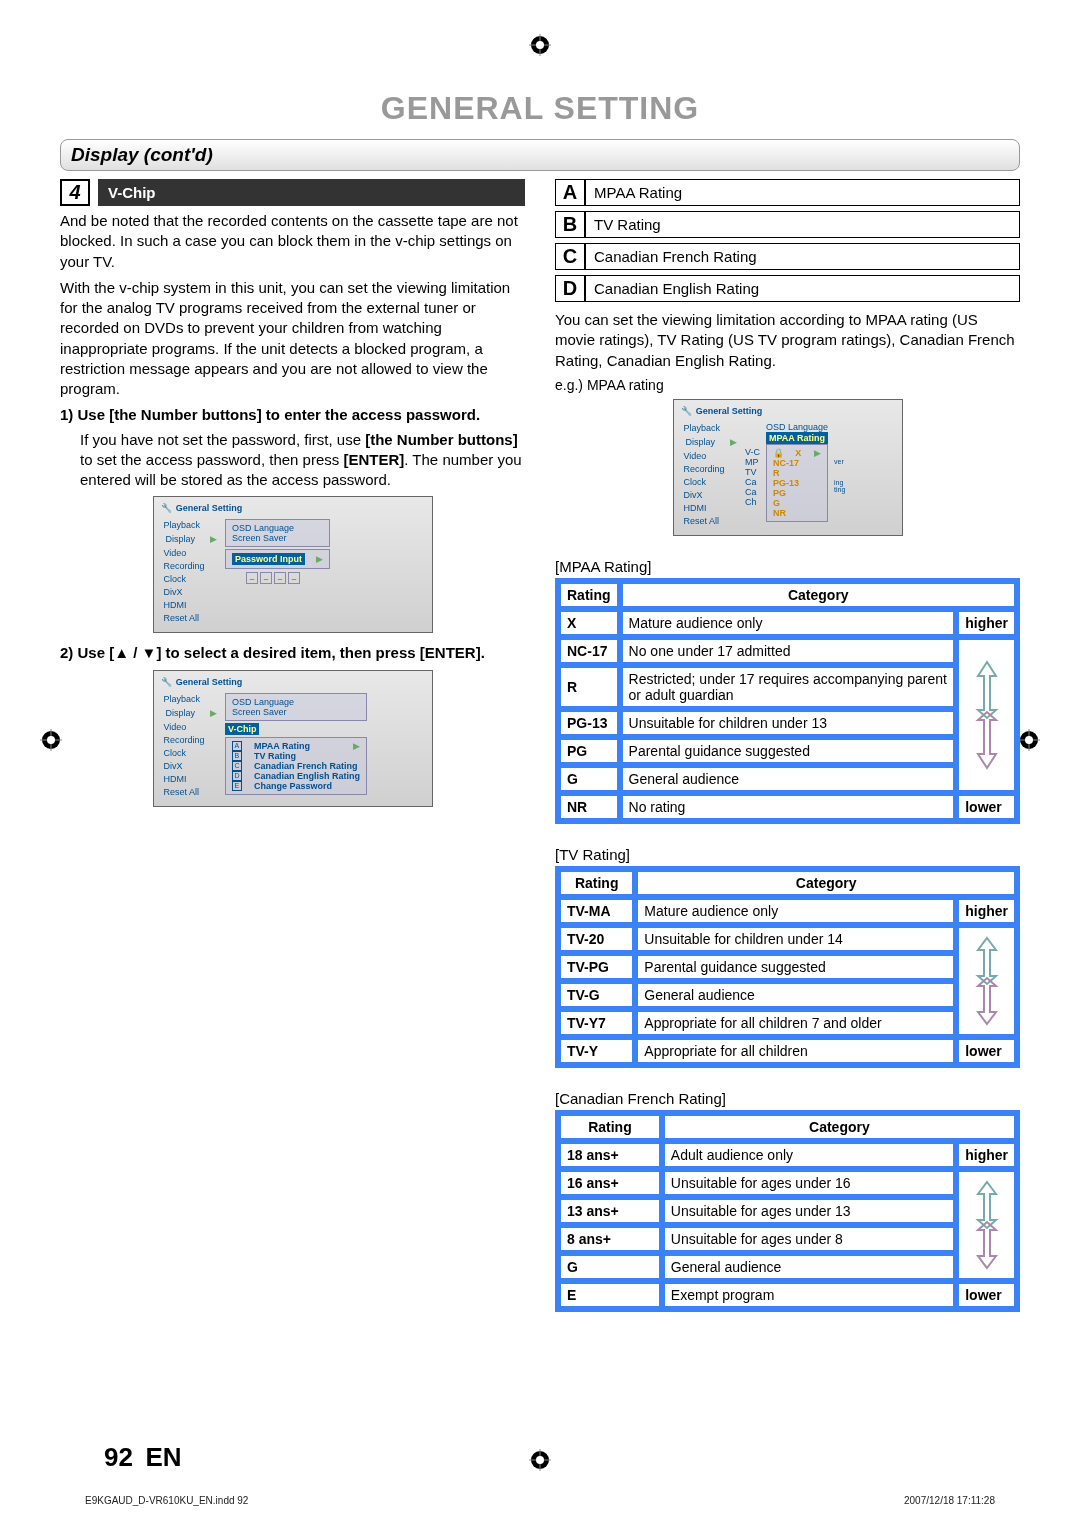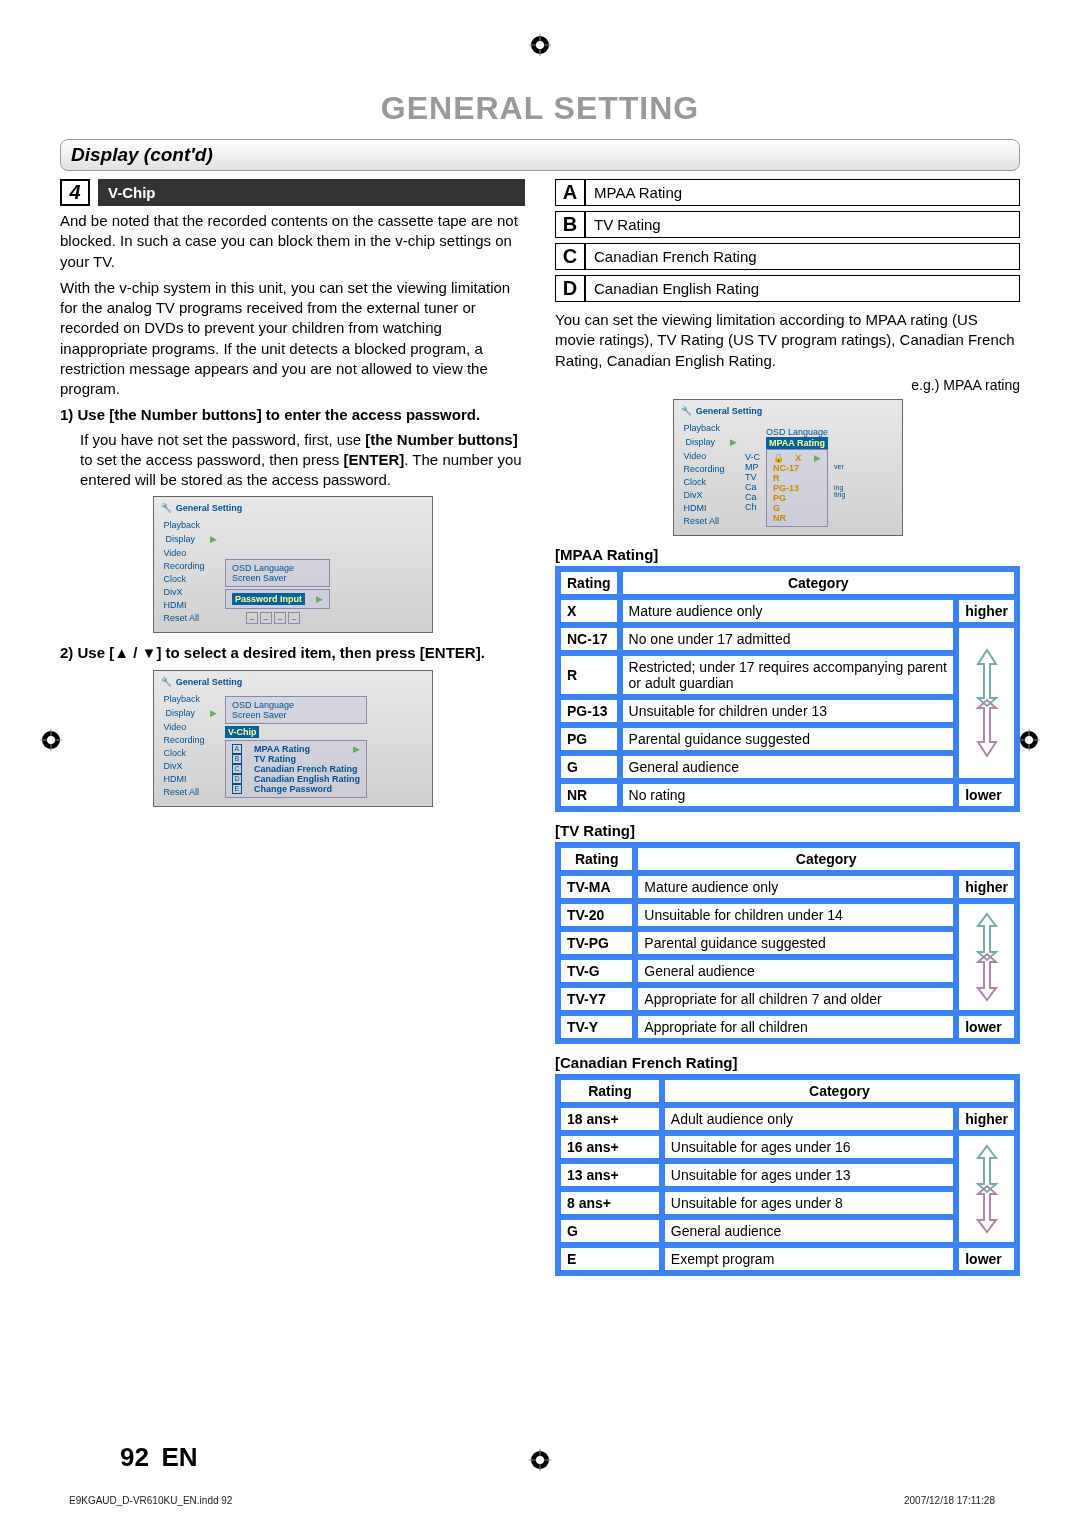--- a/index.html
+++ b/index.html
@@ -16,47 +16,47 @@
   .col { flex: 1; min-width: 0; }
   .step-head { display: flex; gap: 8px; align-items: stretch; margin-bottom: 5px; }
   .step-num { width: 30px; background: #fff; border: 2px solid #000; display: flex; align-items: center; justify-content: center; font-size: 20px; font-weight: bold; font-style: italic; }
   .step-label { flex: 1; background: #333; color: #fff; font-weight: bold; padding: 4px 10px; font-size: 15px; display:flex; align-items:center;}
   .body-text { font-size: 15px; line-height: 1.35; margin-bottom: 6px; }
   .bold { font-weight: bold; }
   .sub { font-size: 15px; line-height: 1.35; padding-left: 20px; text-indent: -20px; margin-bottom: 4px;}
   .sub-indent { padding-left: 20px; line-height:1.35; font-size:15px;}
   .osd { background: linear-gradient(#e8e8e8,#d0d0d0); border: 1px solid #666; width: 280px; margin: 6px auto 10px; padding: 4px; font-size: 9px; color: #005090; }
   .osd-title { font-weight: bold; padding: 2px 4px; display:flex; align-items:center; gap:3px;}
-  .osd-body { display: flex; gap: 4px; padding: 4px; align-items: flex-end; }
+  .osd-body { display: flex; gap: 4px; padding: 4px; }
   .osd-menu { display: flex; flex-direction: column; gap: 1px; }
   .osd-menu span { padding: 1px 2px; }
   .osd-panel { border: 1px solid #88a; background: rgba(200,200,220,0.5); padding: 3px 6px; }
   .osd-hl { background: #0060a0; color: #ff8; font-weight: bold; padding: 1px 3px; display: inline-block; }
   .osd-row { display: flex; align-items: center; gap: 11px; }
   .osd-tri { color: #6a6; font-size: 9px;}
   .option-list { display: flex; flex-direction: column; gap: 5px; margin-bottom: 8px; }
   .opt-row { display: flex; align-items: stretch; border: 1px solid #000; }
   .opt-letter { width: 30px; border-right: 2px solid #000; display: flex; align-items: center; justify-content: center; font-size: 20px; font-weight: bold; background:#fff;}
   .opt-text { flex: 1; padding: 4px 8px; font-size: 15px; display:flex; align-items:center;}
-  .tbl-title { font-weight: bold; font-size: 15px; margin: 10px 0 3px; }
+  .tbl-title { font-weight: normal; font-size: 15px; margin: 22px 0 3px; }
   table.rating { border-collapse: collapse; width: 100%; font-size: 14px; margin-bottom: 4px;}
   table.rating th, table.rating td { border: 6px solid #3b82f6; padding: 3px 6px; text-align: left; vertical-align:middle;}
   table.rating th { text-align: center; font-weight: bold; }
   table.rating td.rt { font-weight: bold; white-space:nowrap;}
   .arrow-cell { text-align: center; width: 58px;}
   .arrow-svg { display: block; margin: 0 auto; }
   .hl { font-weight: bold;}
-  .footer { position: absolute; bottom: 55px; left: 120px; right: 120px; display: flex; justify-content: space-between; align-items: flex-end; }
+  .footer { position: absolute; bottom: 55px; left: 104px; right: 120px; display: flex; justify-content: space-between; align-items: flex-end; }
   .page-num { font-size: 26px; font-weight: bold; }
   .page-lang { font-size: 26px; font-weight: bold; margin-left: 8px;}
-  .foot-small { position:absolute; bottom:22px; left:69px; right:85px; display:flex; justify-content:space-between; font-size:10px; color:#222;}
+  .foot-small { position:absolute; bottom:22px; left:85px; right:85px; display:flex; justify-content:space-between; font-size:10px; color:#222;}
   .osd-stack { display:flex; flex-direction:column;}
   .osd-letter { border:1px solid #005090; width:10px; height:10px; display:inline-flex; align-items:center; justify-content:center; font-size:7px; margin-right:1px;}
   .osd-pw-slot{ border:1px solid #88a; width:12px; height:12px; display:inline-flex; align-items:center; justify-content:center; margin:0 1px; font-size:8px;}
-  .eg{ text-align:right; font-size:14px; margin:4px 0;}
+  .eg{ text-align:left; font-size:14px; margin:4px 0;}
 </style>
 </head>
 <body>
 
 <div class="registration-mark">
   <svg width="22" height="22">
       <circle cx="11" cy="11" r="9" fill="#000"></circle>
       <line x1="11" y1="0" x2="11" y2="22" stroke="#888"></line>
       <line x1="0" y1="11" x2="22" y2="11" stroke="#888"></line>
       <circle cx="11" cy="11" r="4" fill="#fff"></circle>

